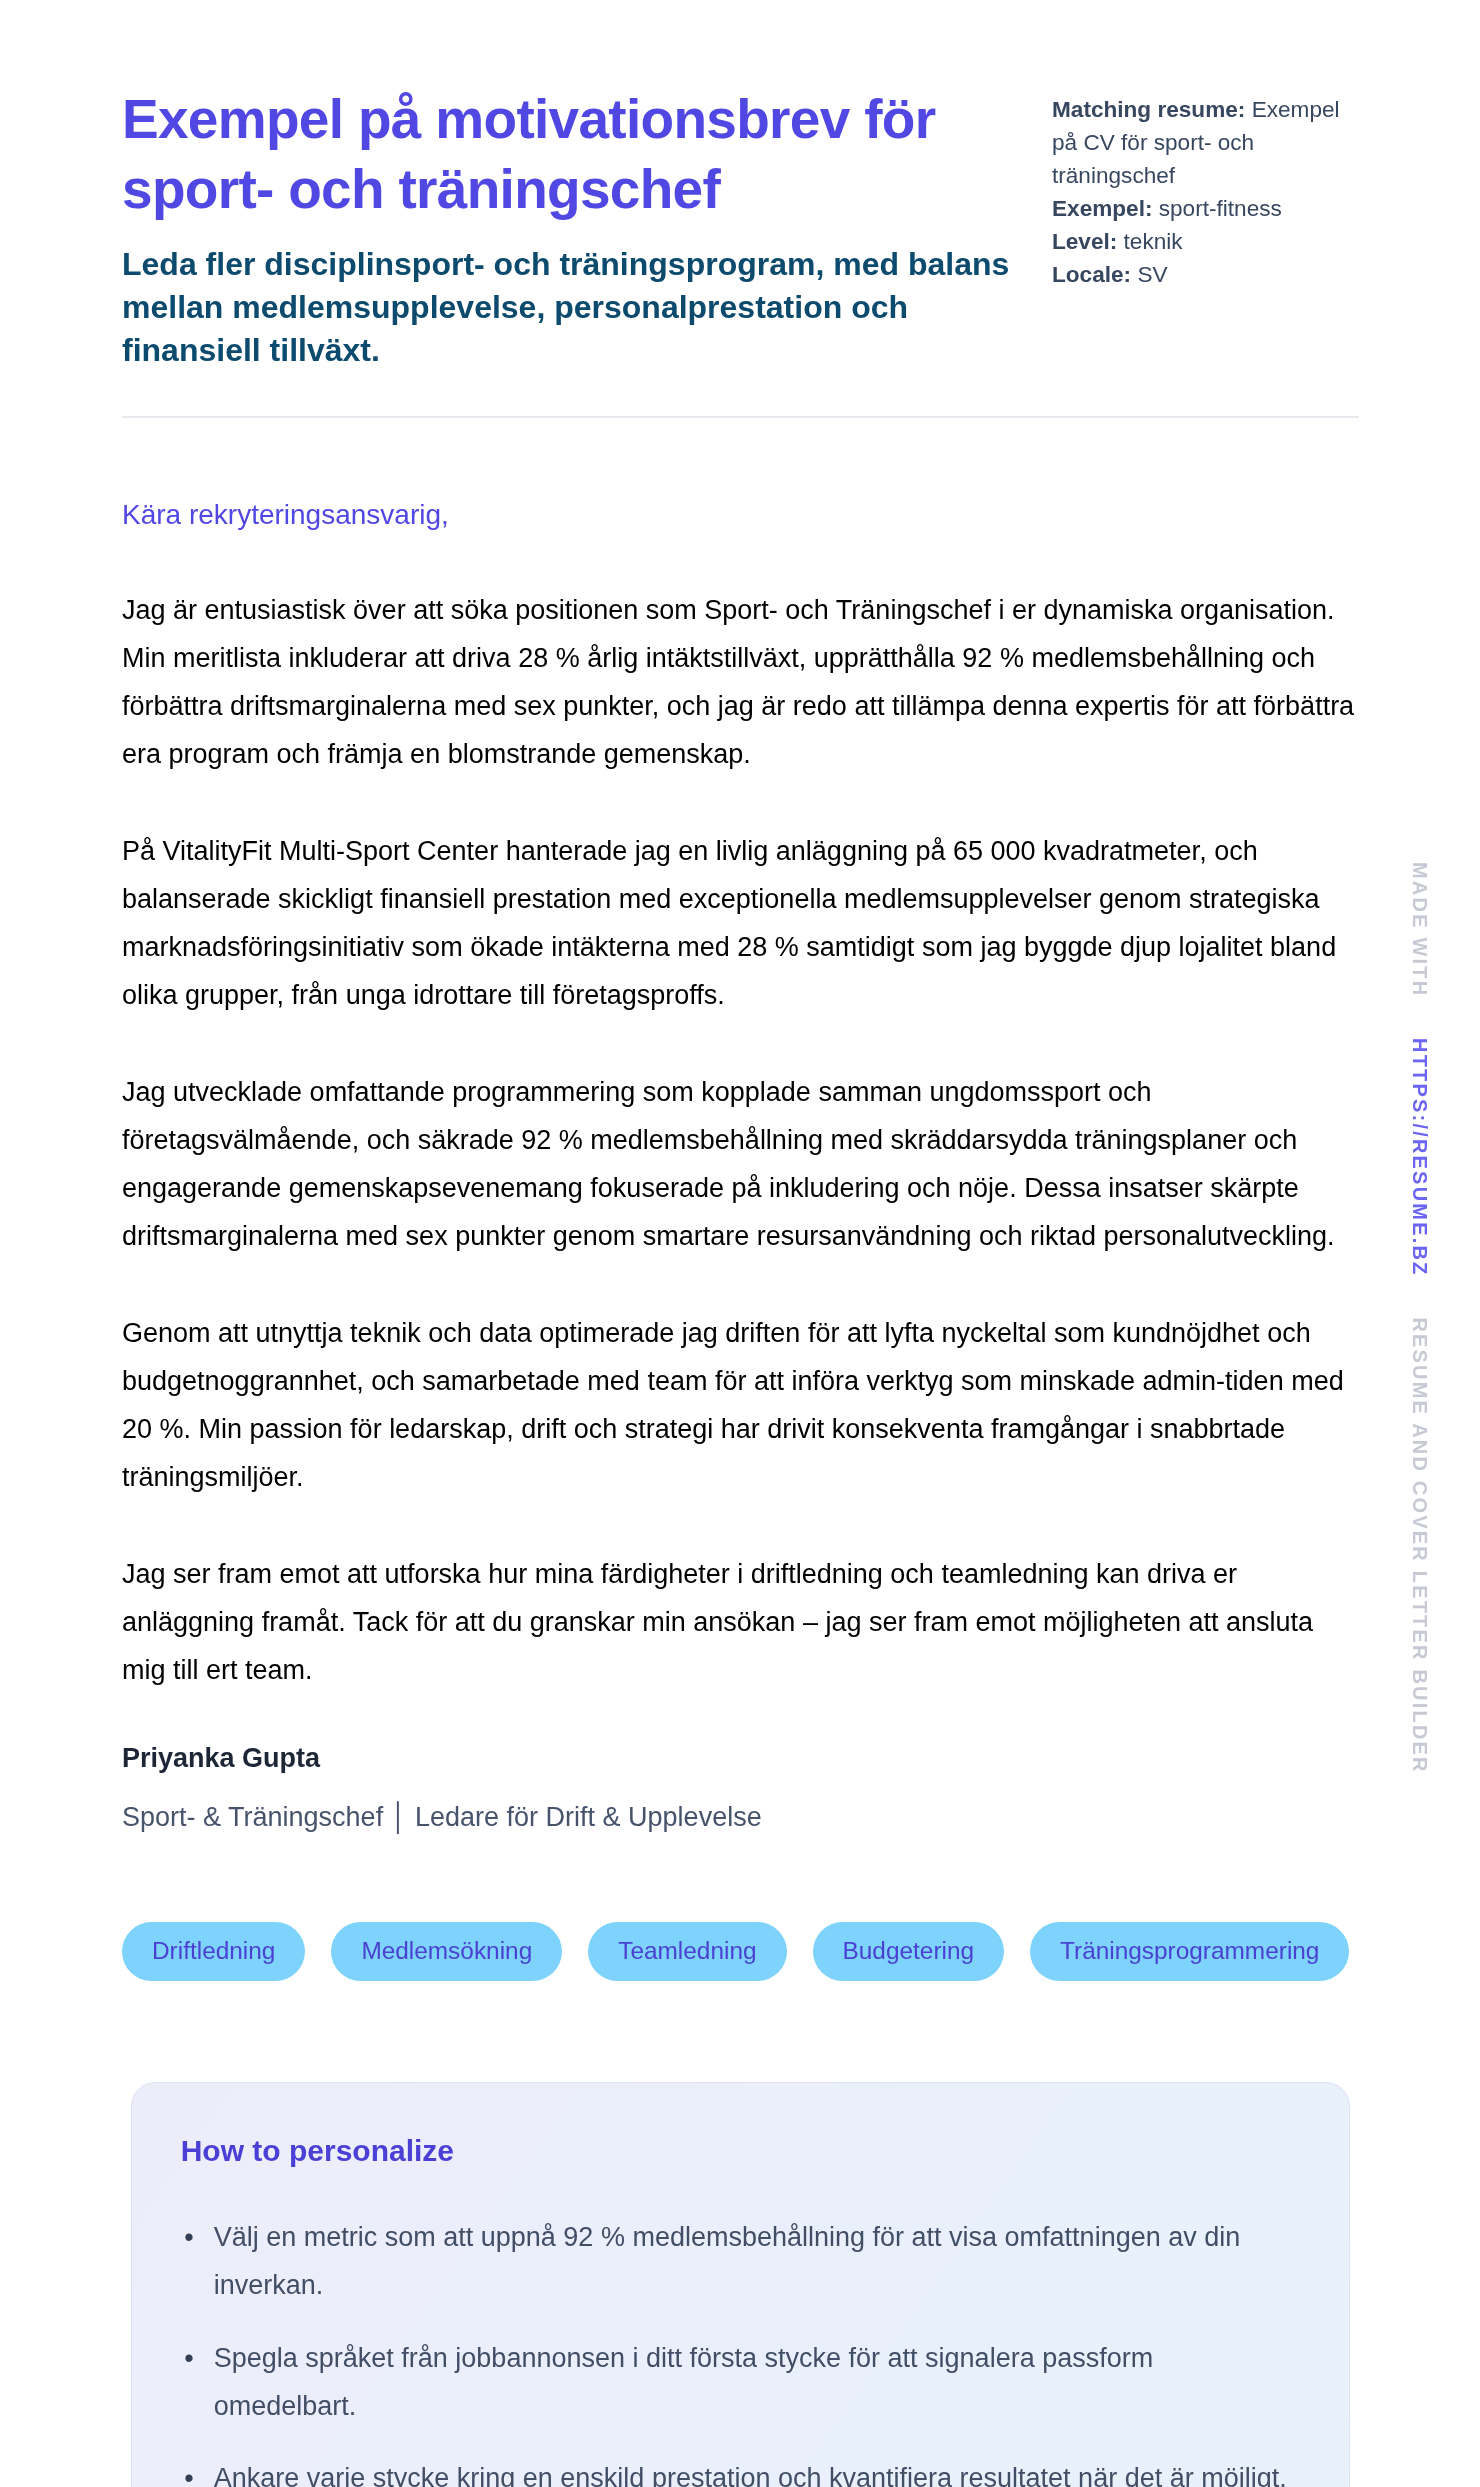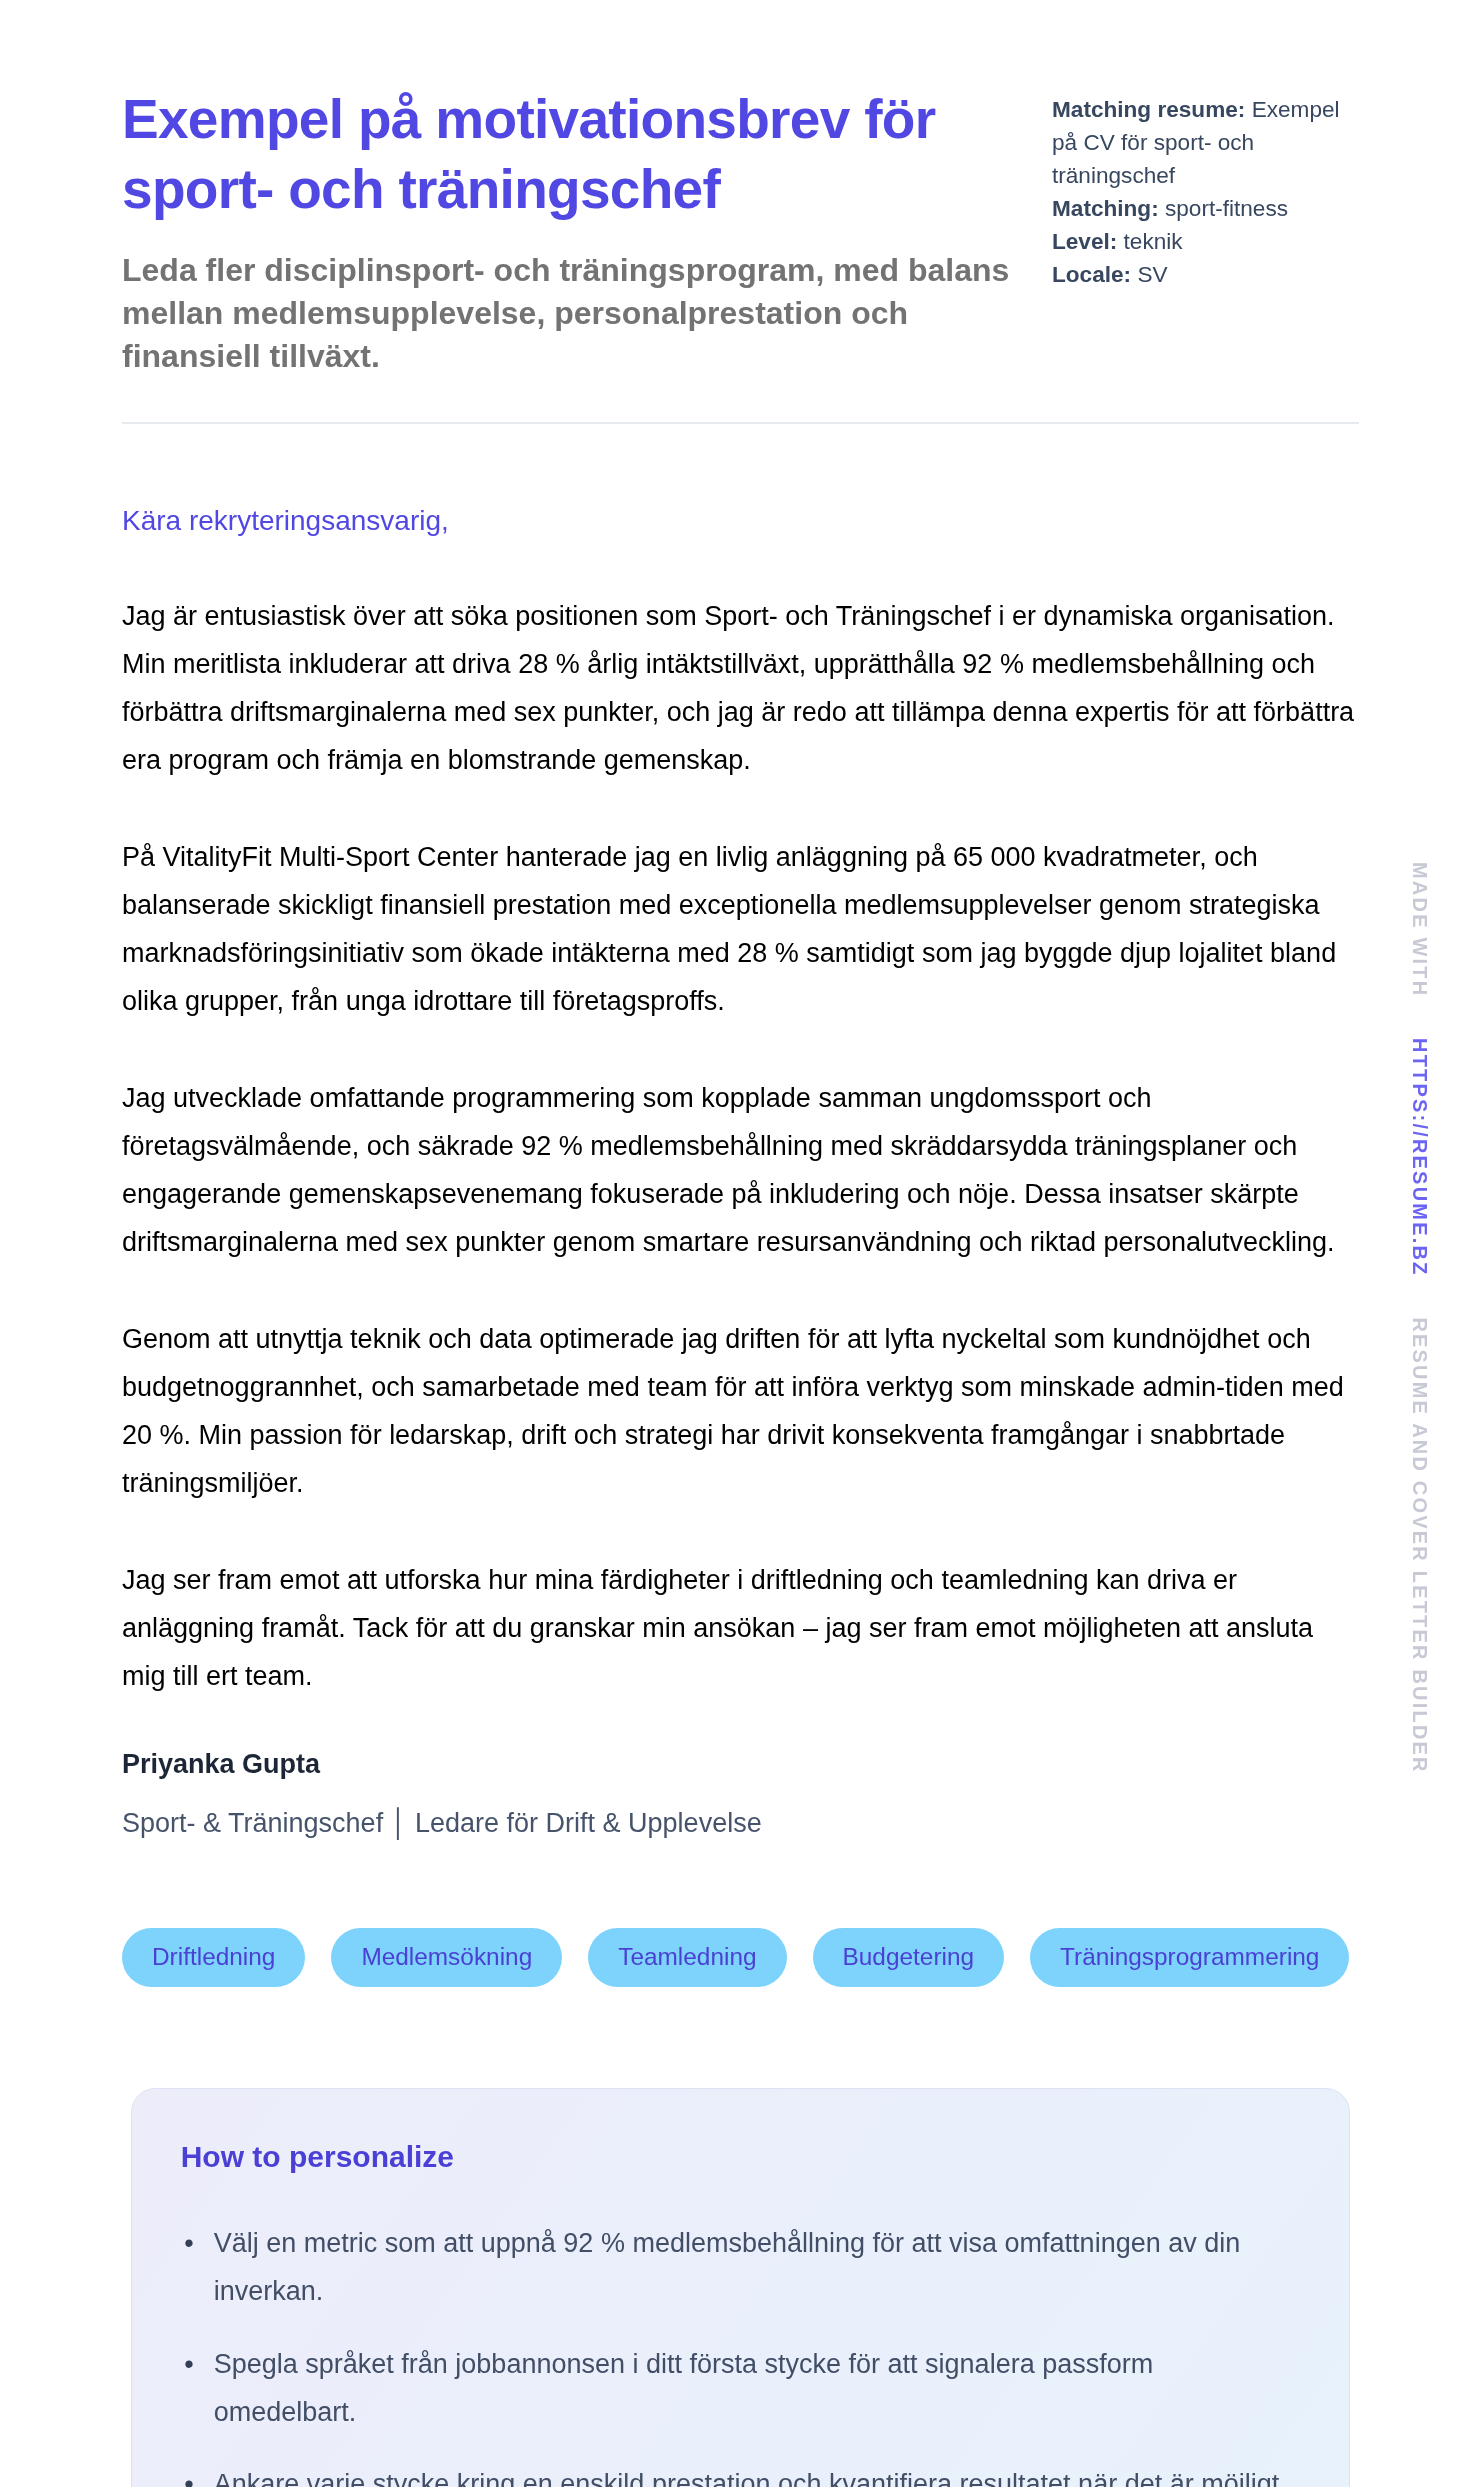--- a/index.html
+++ b/index.html
@@ -26,25 +26,25 @@
   .header-left { max-width: 906px; }
   .title {
     font-size: 55px;
     line-height: 70px;
     font-weight: 700;
     letter-spacing: -0.7px;
     color: #5147e2;
     max-width: 888px;
   }
   .subtitle {
-    margin-top: 25px;
+    margin-top: 19px;
     font-size: 32px;
     line-height: 43px;
     font-weight: 700;
-    color: #737373;
+    color: #0c4a6e;
     max-width: 906px;
   }
   .meta {
     width: 307px;
     flex: none;
     margin-top: 8.7px;
     font-size: 22.6px;
     line-height: 33px;
     color: #384760;
   }
@@ -166,21 +166,21 @@
 
     <header class="header">
       <div class="header-left">
         <h1 class="title">Exempel på motivationsbrev för sport- och träningschef</h1>
         <p class="subtitle">Leda fler disciplinsport- och träningsprogram, med balans mellan medlemsupplevelse, personalprestation och finansiell tillväxt.</p>
       </div>
       <aside class="meta">
 
           <div class="meta-row"><span class="meta-label">Matching resume:</span> <span class="meta-value">Exempel på CV för sport- och träningschef</span></div>
 
-          <div class="meta-row"><span class="meta-label">Matching:</span> <span class="meta-value">sport-fitness</span></div>
+          <div class="meta-row"><span class="meta-label">Exempel:</span> <span class="meta-value">sport-fitness</span></div>
 
           <div class="meta-row"><span class="meta-label">Level:</span> <span class="meta-value">teknik</span></div>
 
           <div class="meta-row"><span class="meta-label">Locale:</span> <span class="meta-value">SV</span></div>
         </aside>
     </header>
 
     <hr class="divider">
 
     <section class="letter">

